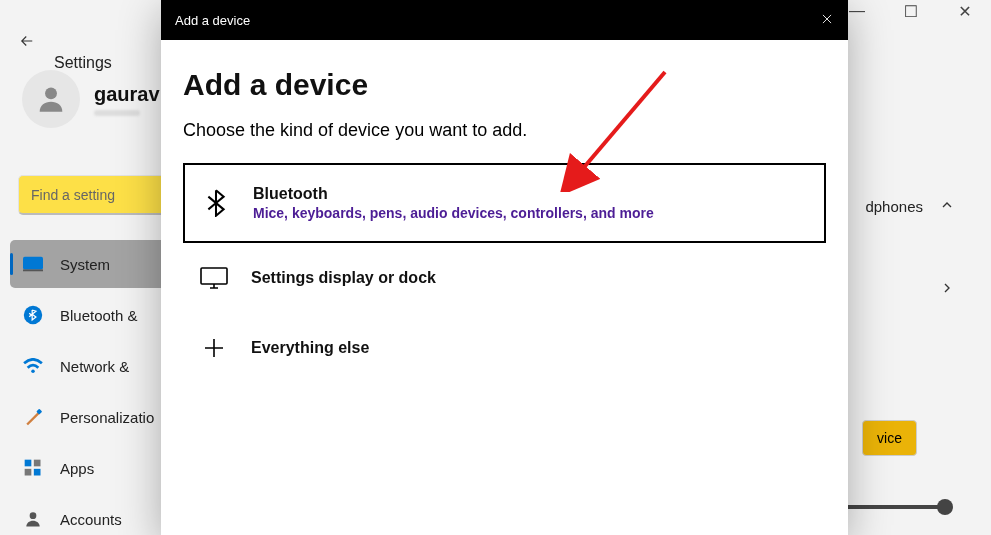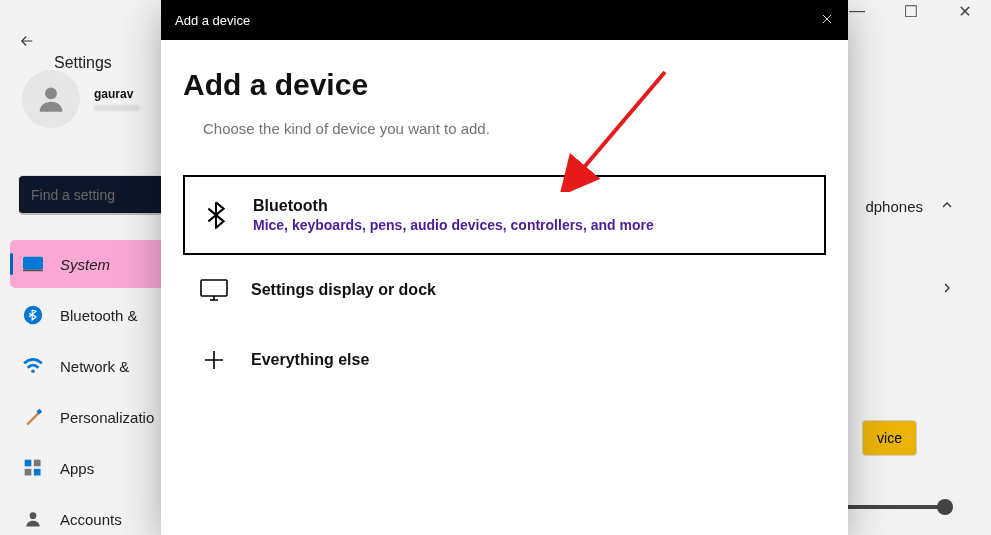--- a/index.html
+++ b/index.html
@@ -11,48 +11,48 @@
 
     
     .header-row { position: absolute; top: 14px; left: 18px; display: flex; align-items: center; gap: 18px; }
     .back-arrow { font-size: 18px; color: #333; }
     .settings-title { font-size: 16px; color: #222; margin-top: 40px; }
 
     
     .user-block { position: absolute; top: 70px; left: 22px; display: flex; align-items: center; gap: 14px; }
     .avatar { width: 58px; height: 58px; border-radius: 50%; background: #e6e6e6; display: flex; align-items: center; justify-content: center; }
     .avatar svg { width: 34px; height: 34px; fill: #888; }
-    .user-name { font-size: 12px; font-weight: 600; color: #111; }
+    .user-name { font-size: 20px; font-weight: 600; color: #111; }
     .user-sub { width: 46px; height: 6px; background: #ddd; border-radius: 3px; margin-top: 4px; filter: blur(1px);}
 
     
-    .search-box { position: absolute; top: 175px; left: 18px; width: 246px; height: 40px; background: #0f172a; border: 1px solid #e2e2e2; border-bottom: 2px solid #bbb; border-radius: 5px; display: flex; align-items: center; padding: 0 12px; color: #666; font-size: 14px; }
+    .search-box { position: absolute; top: 175px; left: 18px; width: 246px; height: 40px; background: #fde047; border: 1px solid #e2e2e2; border-bottom: 2px solid #bbb; border-radius: 5px; display: flex; align-items: center; padding: 0 12px; color: #666; font-size: 14px; }
 
     
     .sidebar { position: absolute; top: 240px; left: 10px; width: 270px; }
     .sidebar-item { display: flex; align-items: center; height: 48px; padding: 0 12px; border-radius: 5px; gap: 16px; color: #222; font-size: 15px; margin-bottom: 3px;}
-    .sidebar-item.active { background: #f9a8d4; position: relative; font-style: italic; }
+    .sidebar-item.active { background: #a3a3a3; position: relative; }
     .sidebar-item.active::before { content: ""; position: absolute; left: 0px; top: 13px; bottom: 13px; width: 3px; background: #0067c0; border-radius: 2px; }
     .icon-box { width: 22px; height: 22px; display: flex; align-items: center; justify-content: center; }
 
     
     .right-row1 { position: absolute; top: 197px; right: 36px; display: flex; align-items: center; gap: 16px; color: #222; font-size: 15px; }
     .right-row2 { position: absolute; top: 280px; right: 36px; color: #222; font-size: 18px; }
     .device-btn { position: absolute; top: 420px; right: 74px; height: 36px; padding: 0 14px; background: #eab308; border: 1px solid #ccc; border-radius: 4px; display: flex; align-items: center; font-size: 14px; }
     .slider { position: absolute; top: 505px; right: 46px; width: 120px; height: 4px; background: #444; border-radius: 2px;}
     .slider::after{content:"";position:absolute;right:-8px;top:-6px;width:16px;height:16px;background:#444;border-radius:50%;}
 
     
     .modal { position: absolute; top: 0; left: 161px; width: 687px; height: 535px; background: #fff; border-radius: 0; box-shadow: 0 10px 40px rgba(0,0,0,0.3); overflow: hidden; }
     .modal-titlebar { height: 40px; background: #000; color: #fff; display: flex; align-items: center; justify-content: space-between; padding: 0 14px; font-size: 13px; }
     .close-icon { font-size: 15px; cursor: pointer;}
     .modal-body { padding: 28px 22px 0 22px; }
     .modal-heading { font-size: 30px; font-weight: 600; color: #111; }
-    .modal-sub { font-size: 15px; color: #737373; margin-top: 18px; margin-left: 20px; }
-    .options { margin-top: 38px; }
+    .modal-sub { font-size: 18px; color: #000000; margin-top: 18px; }
+    .options { margin-top: 22px; }
     .option { display: flex; align-items: center; gap: 22px; padding: 20px 16px; }
     .option.highlight { border: 2px solid #000; }
     .option-icon { width: 30px; height: 30px; display:flex; align-items:center; justify-content:center; }
     .option-title { font-size: 16px; font-weight: 600; color: #111; }
     .option-desc { font-size: 14px; font-weight: 600; color: #4c1d95; margin-top: 2px;}
 
     
     .red-arrow { position: absolute; top: 62px; left: 560px; pointer-events:none; }
   </style>
 </head>

